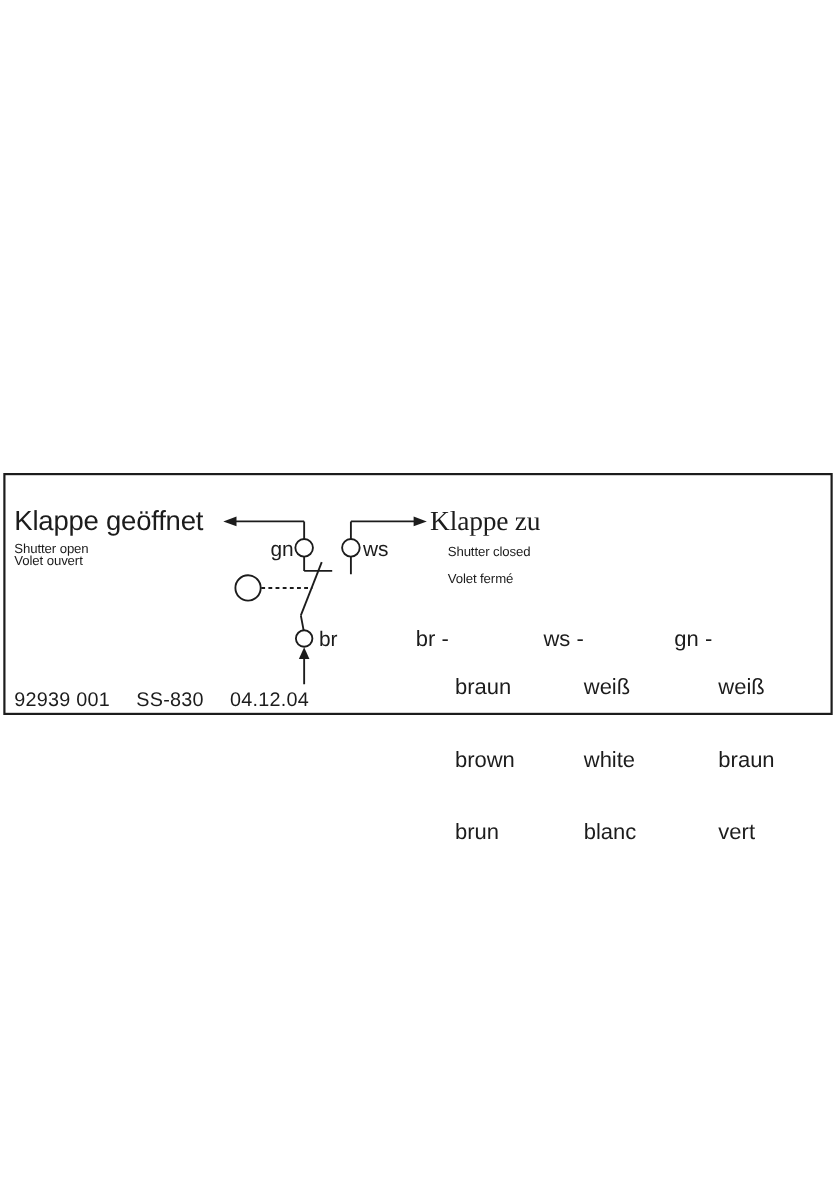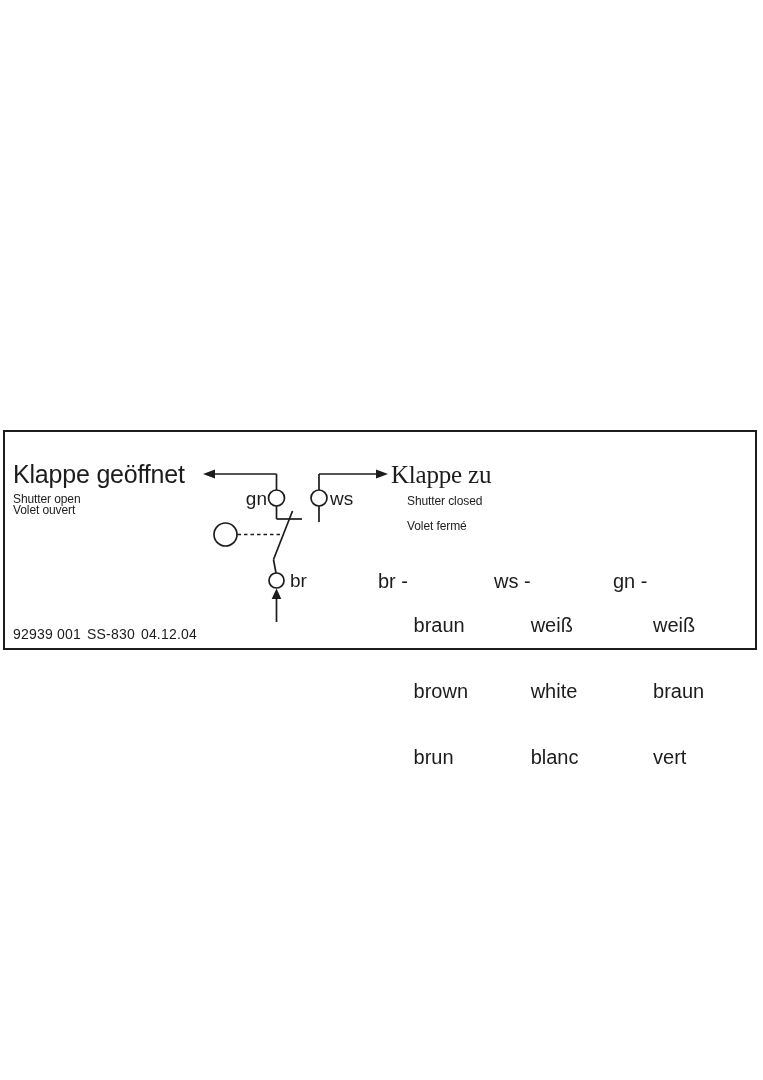--- a/index.html
+++ b/index.html
@@ -38,22 +38,22 @@
     align-items: flex-start;
     font-size: 20px;
     line-height: 22px;
     white-space: pre;
   }
   .footer-row {
     position: absolute;
     left: 8px;
     top: 195px;
     display: flex;
-    gap: 6px;
-    font-size: 14px;
+    gap: 24px;
+    font-size: 18px;
     line-height: 1;
     letter-spacing: 0.2px;
   }
 </style>
 </head>
 <body>
 
 <div class="page">
   <div class="plate">
 

